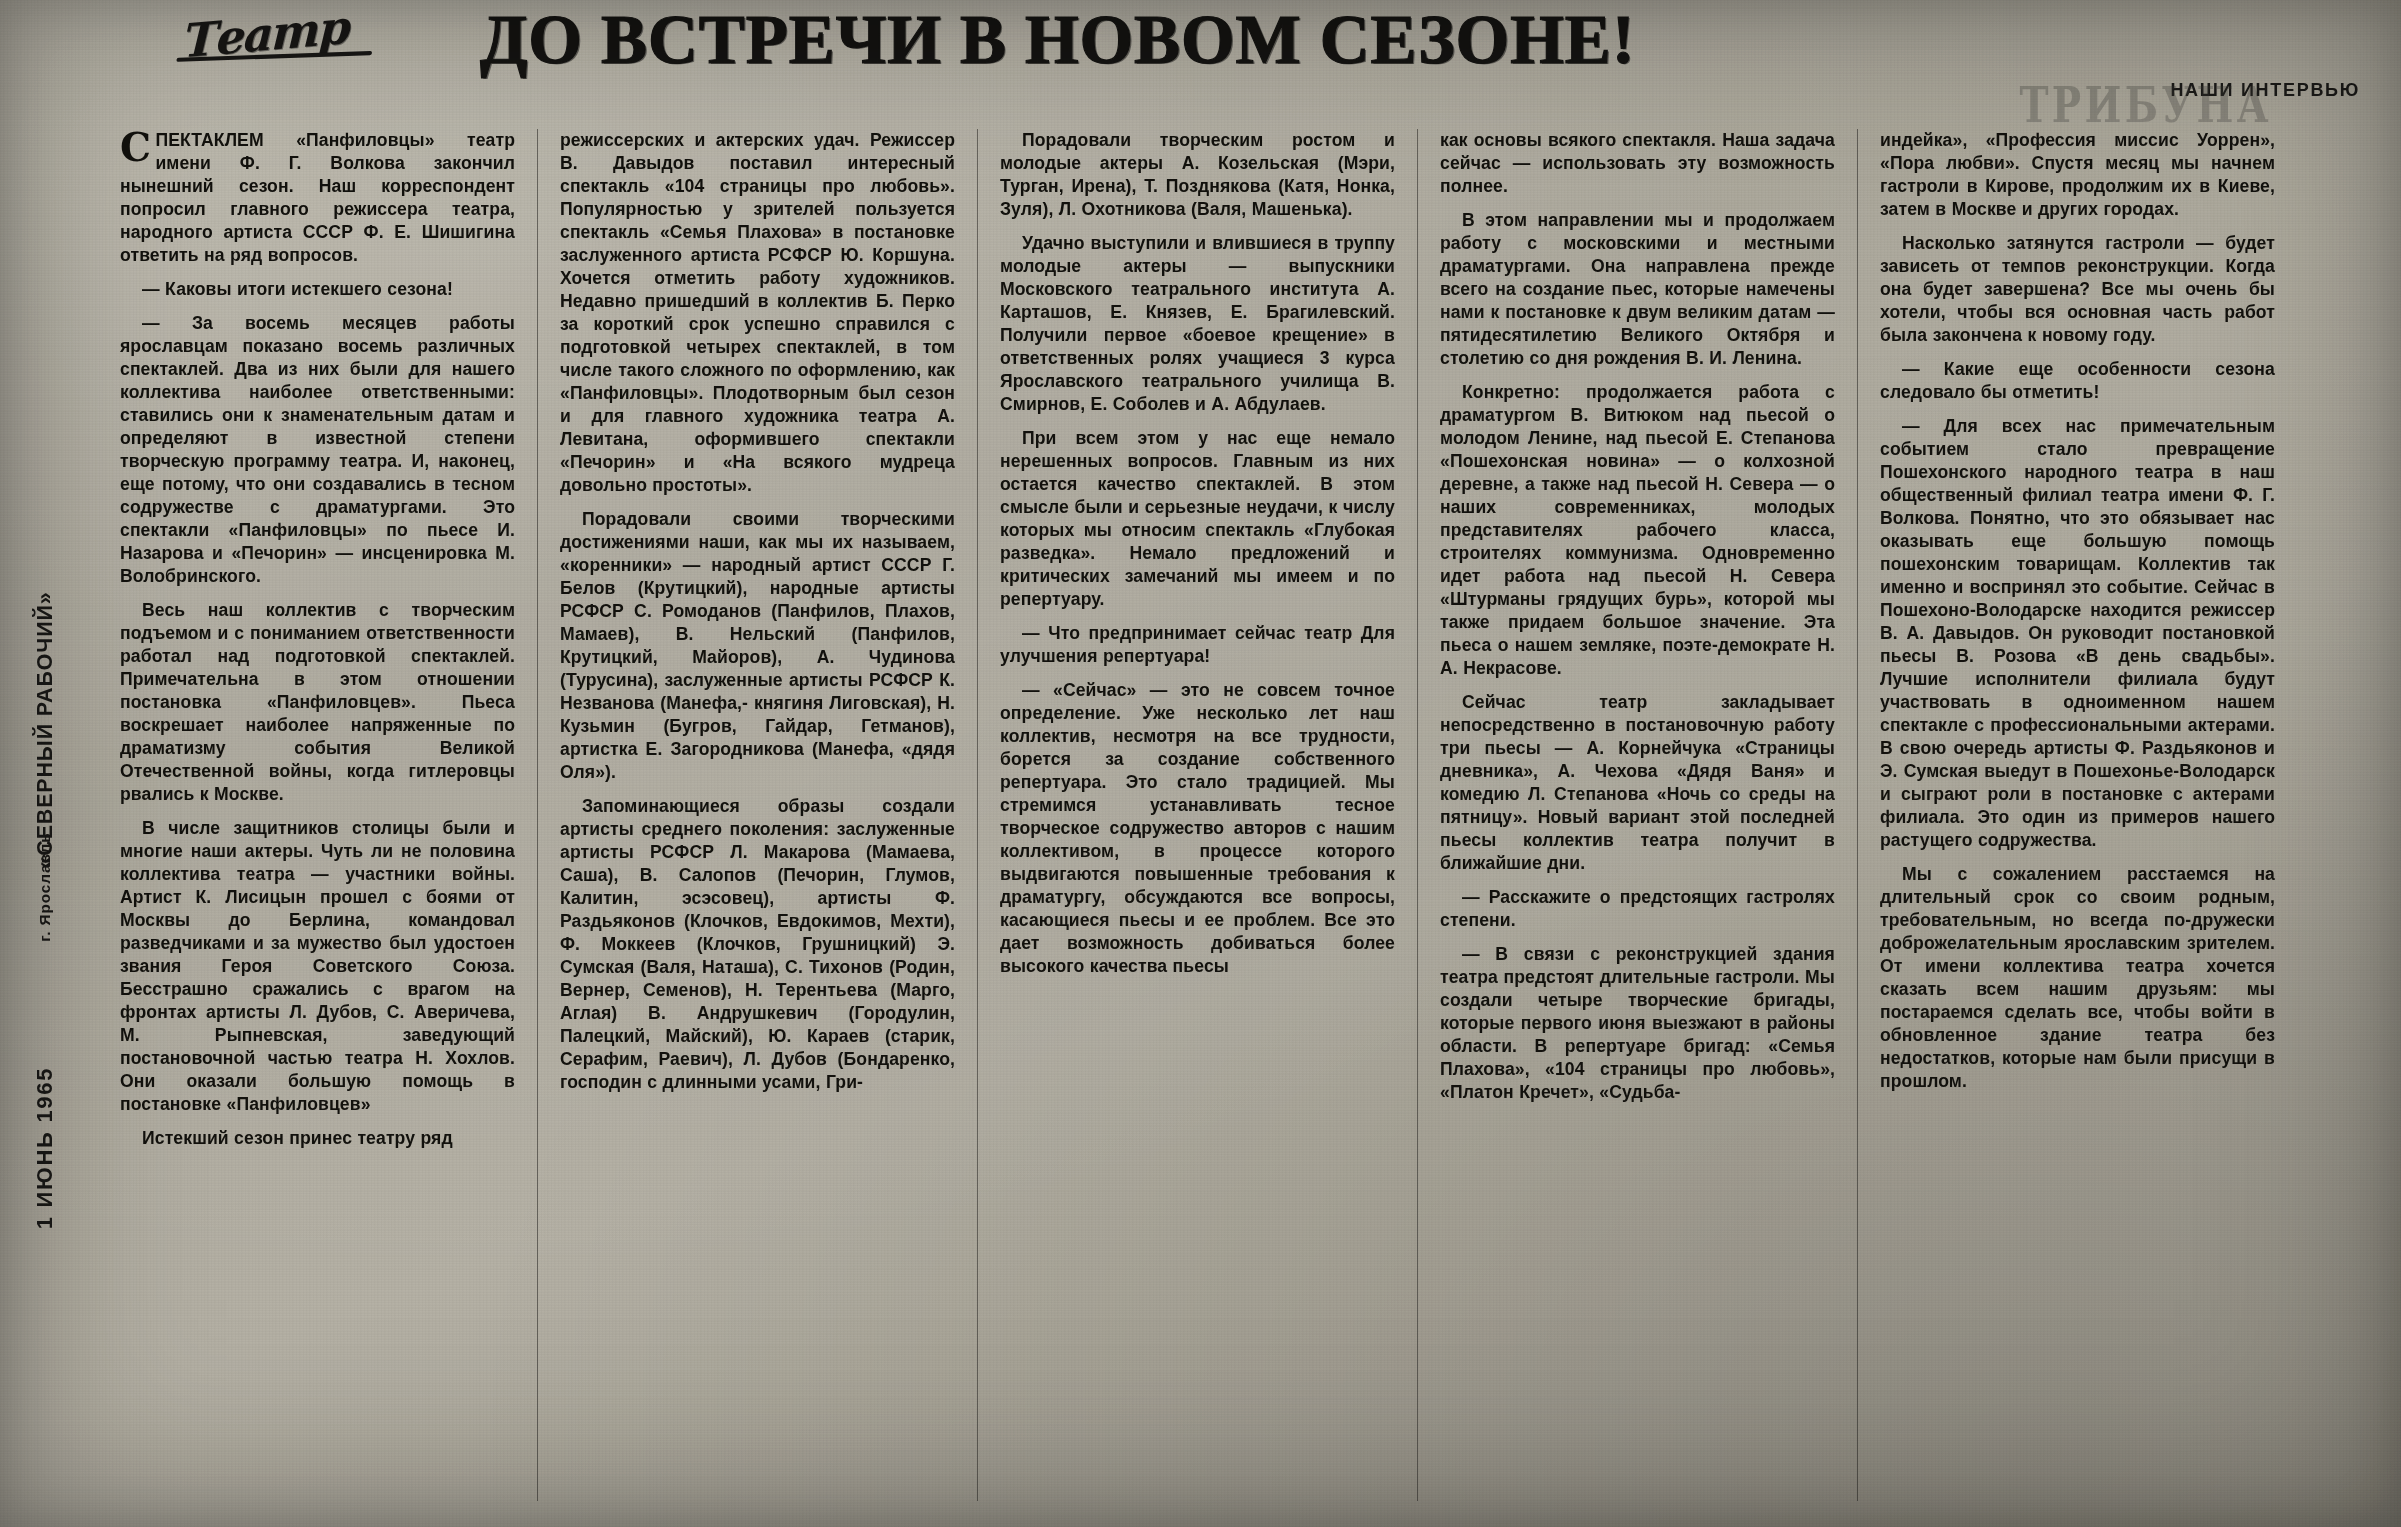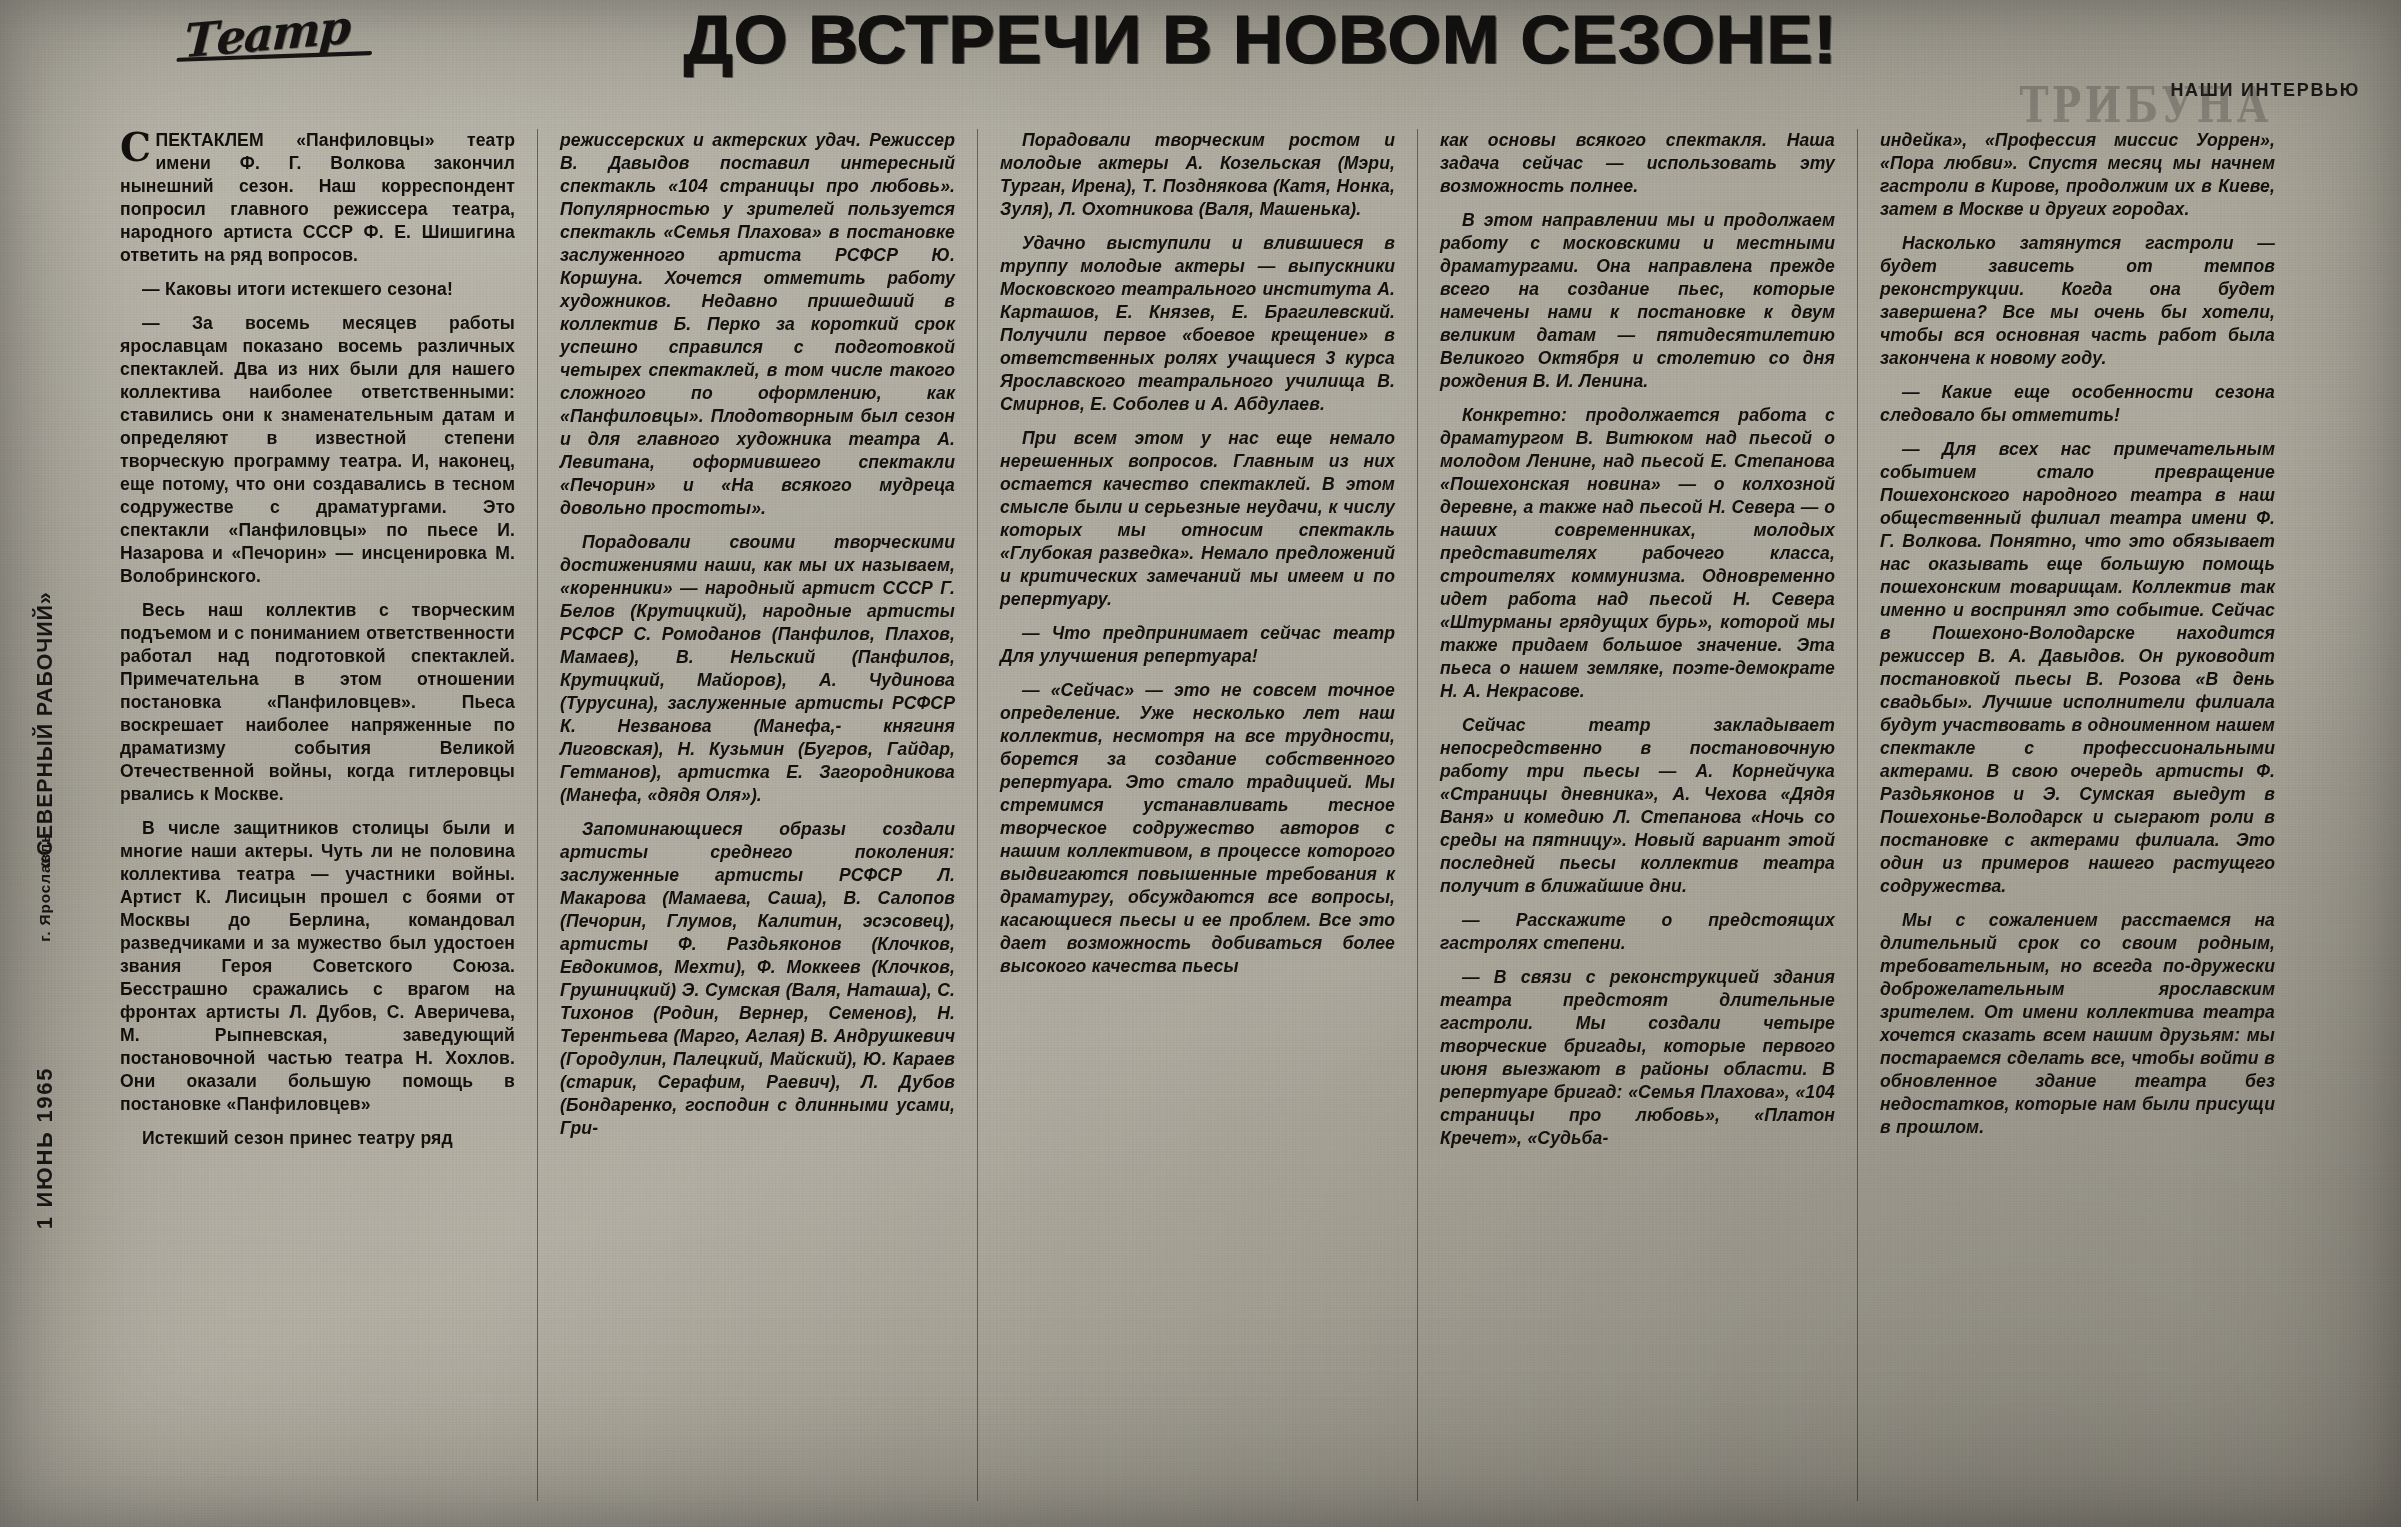--- a/index.html
+++ b/index.html
@@ -73,22 +73,21 @@
     height: 4.3px;
     background: #1b1a18;
     transform: rotate(3deg);
     border-radius: 2.6px;
   }
   .headline {
     position: absolute;
     left: 480px;
     top: 3.4px;
     width: 1561px;
-    text-align: center;
-    font-family: Liberation Sans, sans-serif;
+    font-family: Liberation Serif, serif;
     font-weight: bold;
     font-size: 69px;
     line-height: 74px;
     letter-spacing: 0.9px;
     color: #171614;
     text-shadow: 1.7px 0.9px 0 rgba(0,0,0,0.45);
     -webkit-text-stroke: 1.2px #171614;
   }
   .kicker {
     position: absolute;
@@ -148,21 +147,20 @@
   }
   .col {
     width: 395px;
     padding: 0 22px 0 0;
     box-sizing: content-box;
     position: relative;
   }
   .col + .col {
     border-left: 1.7px solid rgba(40,38,34,0.55);
     padding-left: 22px;
-    font-style: italic;
   }
   .col p {
     margin: 0 0 11px 0;
     font-family: "Liberation Sans", sans-serif;
     font-size: 17.6px;
     line-height: 23px;
     color: #14130f;
     text-align: justify;
     text-justify: inter-word;
     font-weight: 600;

